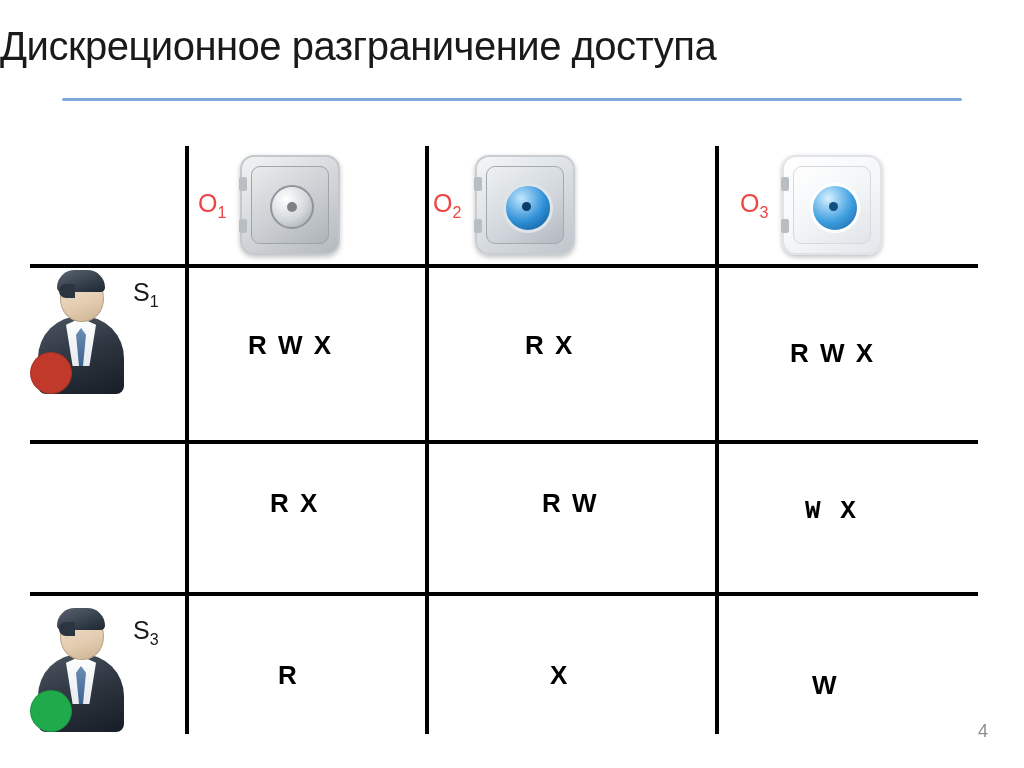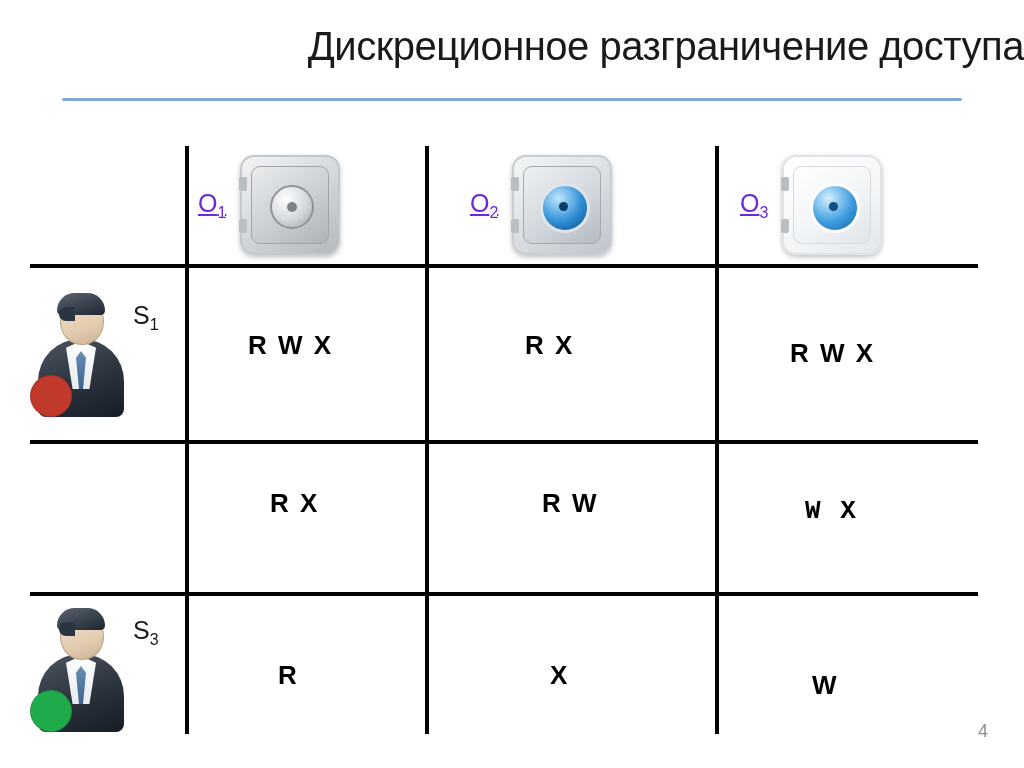--- a/index.html
+++ b/index.html
@@ -14,21 +14,21 @@
     font-family: "Liberation Sans", sans-serif;
     position: relative;
   }
 
   
   .slide-title {
     position: absolute;
     left: 0;
     top: 22px;
     width: 1024px;
-    text-align: right;
+    text-align: left;
     font-size: 40px;
     line-height: 48px;
     color: #1a1a1a;
     font-weight: normal;
     letter-spacing: -0.5px;
     white-space: nowrap;
   }
   .title-rule {
     position: absolute;
     left: 62px;
@@ -73,29 +73,28 @@
   
   .header-cell {
     position: absolute;
     top: 10px;
     height: 110px;
     display: flex;
     align-items: center;
   }
   .header-cell .obj-label {
     font-size: 25px;
-    color: #6d28d9;
+    color: #ef4444;
     margin-right: 14px;
-    text-decoration: underline;
   }
   .header-cell .obj-label sub {
     font-size: 16px;
   }
   .hc1 { left: 168px; }
-  .hc2 { left: 440px; text-align: right; }
+  .hc2 { left: 403px; text-align: right; }
   .hc3 { left: 710px; justify-content: flex-end; }
 
   
   .safe {
     position: relative;
     border-radius: 14px;
     box-shadow: 0 2px 5px rgba(0,0,0,.25);
     display: inline-block;
   }
   .safe .dial {
@@ -180,21 +179,21 @@
     background: #10507f;
   }
 
   
   .subject {
     position: absolute;
     left: 0;
     width: 155px;
     height: 150px;
   }
-  .s-row1 { top: 143px; }
+  .s-row1 { top: 120px; }
   .s-row2 { top: 306px; }
   .s-row3 { top: 458px; }
 
   .subject .label {
     position: absolute;
     left: 103px;
     top: 18px;
     font-size: 25px;
     color: #1a1a1a;
   }

